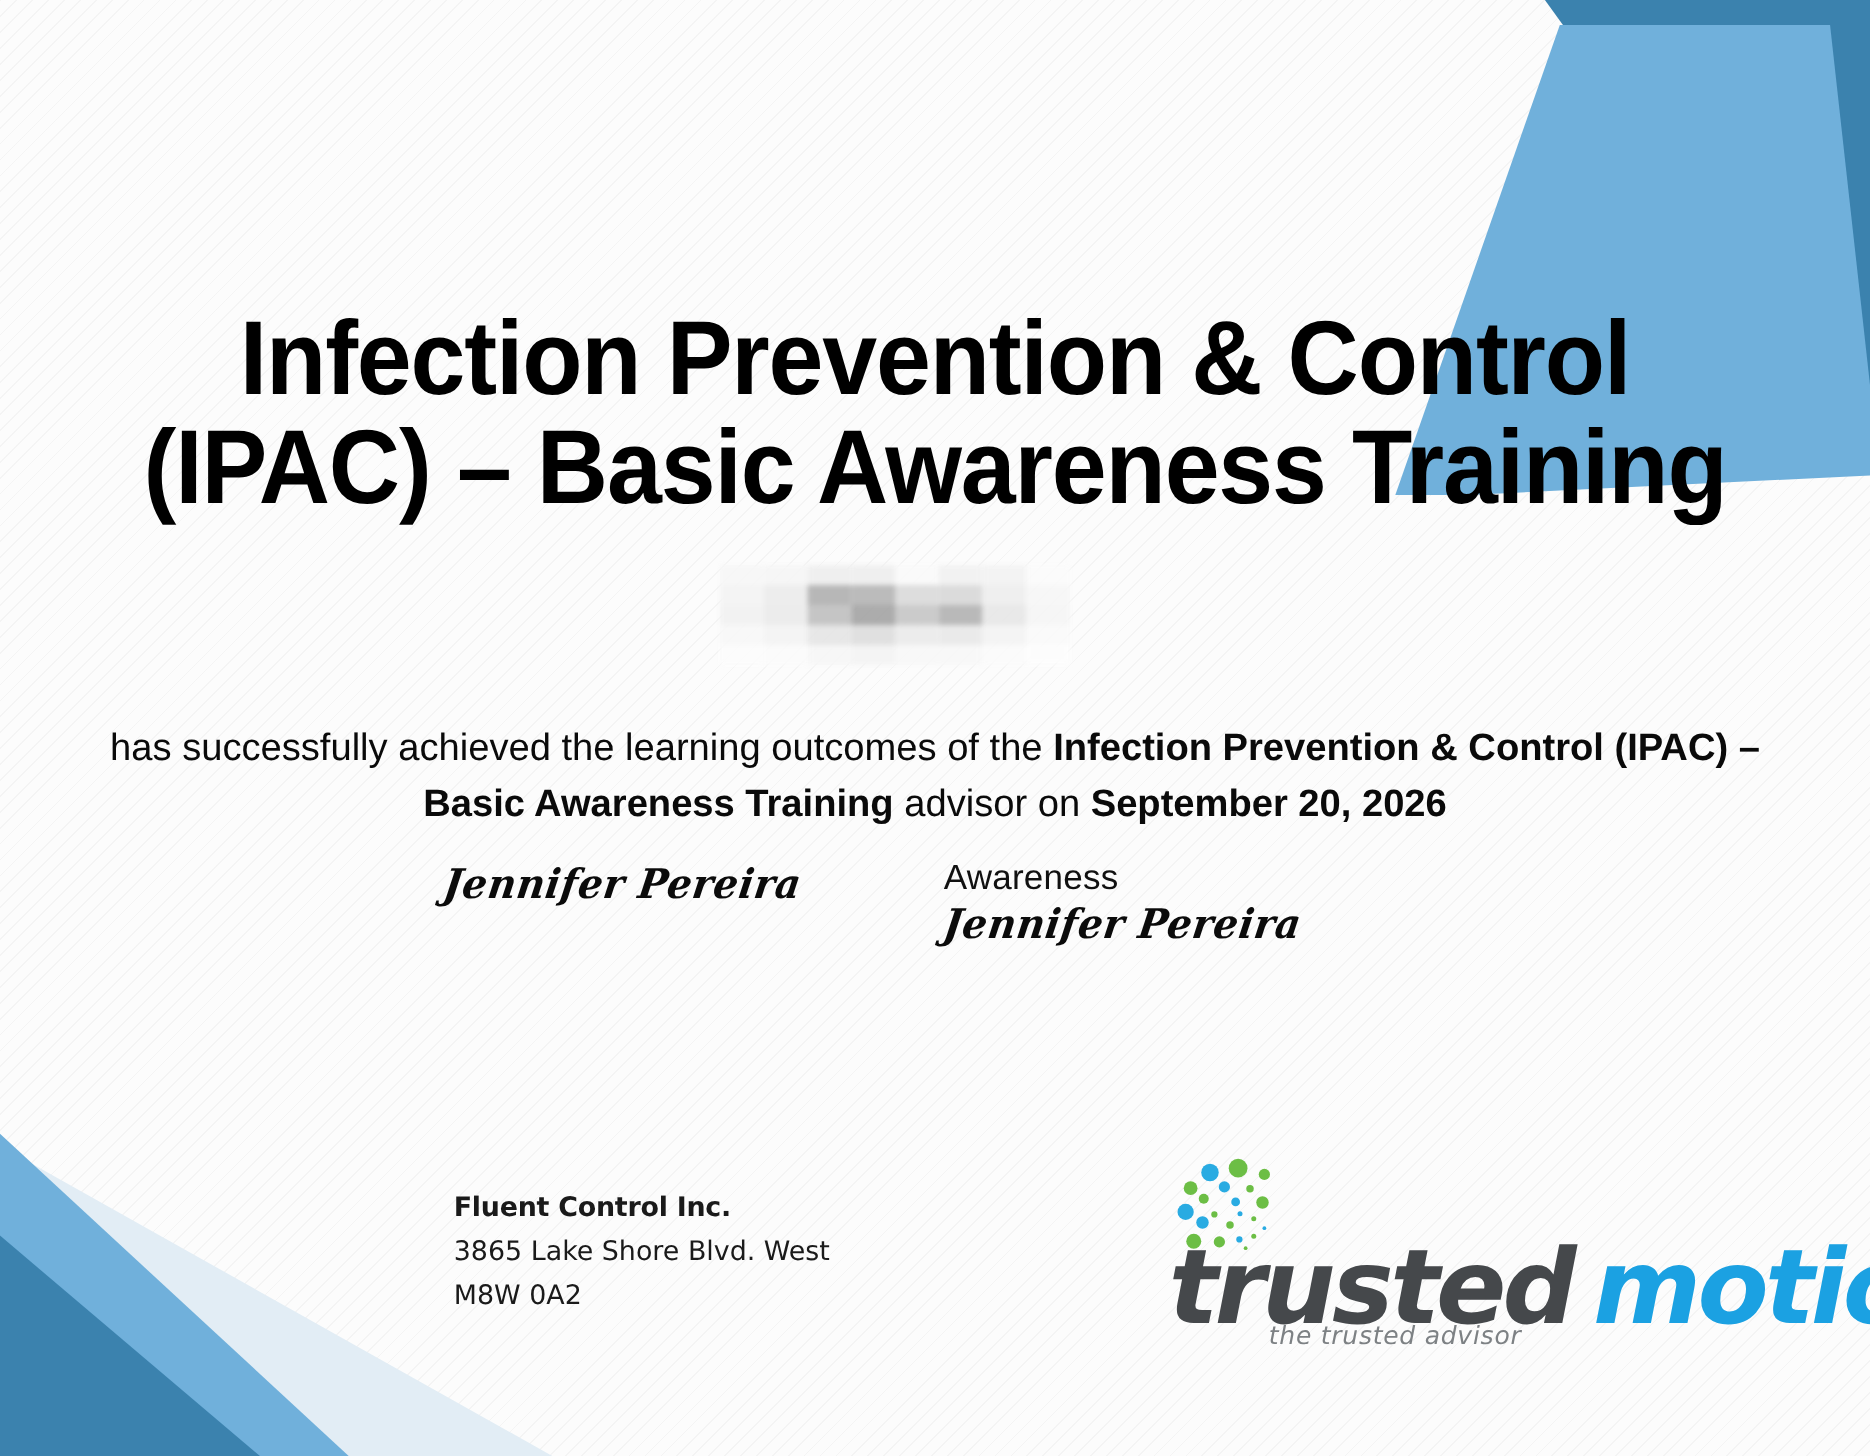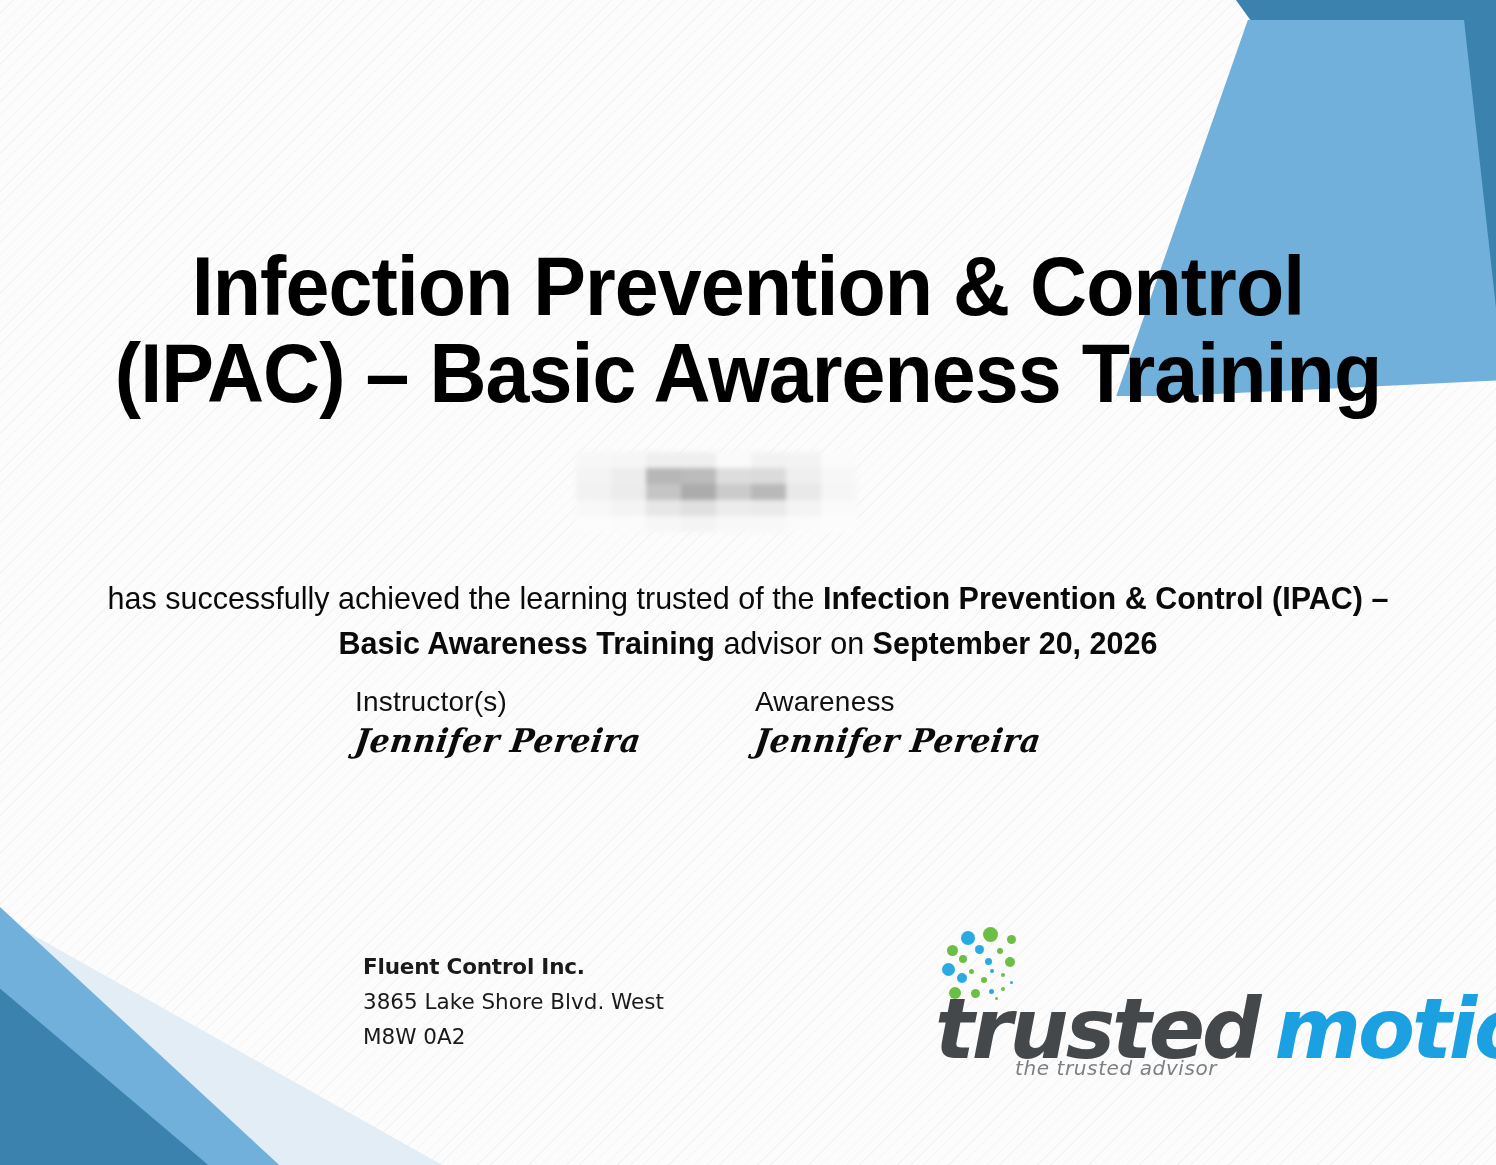--- a/index.html
+++ b/index.html
@@ -266,25 +266,24 @@
         <i style="background: rgb(252, 252, 252);"></i>
         <i style="background: rgb(251, 251, 251);"></i>
         <i style="background: rgb(247, 247, 247);"></i>
         <i style="background: rgb(244, 244, 244);"></i>
         <i style="background: rgb(248, 248, 248);"></i>
         <i style="background: rgb(248, 248, 248);"></i>
         <i style="background: rgb(251, 251, 251);"></i>
         <i style="background: rgb(253, 253, 253);"></i>
       </div>
 
-    <div class="body-text"><span>has successfully achieved the learning trusted of the </span><b>Infection Prevention &amp; Control (IPAC) – Basic Awareness Training</b><span> advisor on </span><b>September 20, 2026</b></div>
+    <div class="body-text"><span>has successfully achieved the learning outcomes of the </span><b>Infection Prevention &amp; Control (IPAC) – Basic Awareness Training</b><span> advisor on </span><b>September 20, 2026</b></div>
 
     <div class="sig-block">
       <div class="sig-col">
-        <div class="sig-label">Instructor(s)</div>
         <div class="sig-name">Jennifer Pereira</div>
       </div>
       <div class="sig-col evaluator">
         <div class="sig-label">Awareness</div>
         <div class="sig-name">Jennifer Pereira</div>
       </div>
     </div>
 
     <div class="address">
       <div class="org">Fluent Control Inc.</div>

